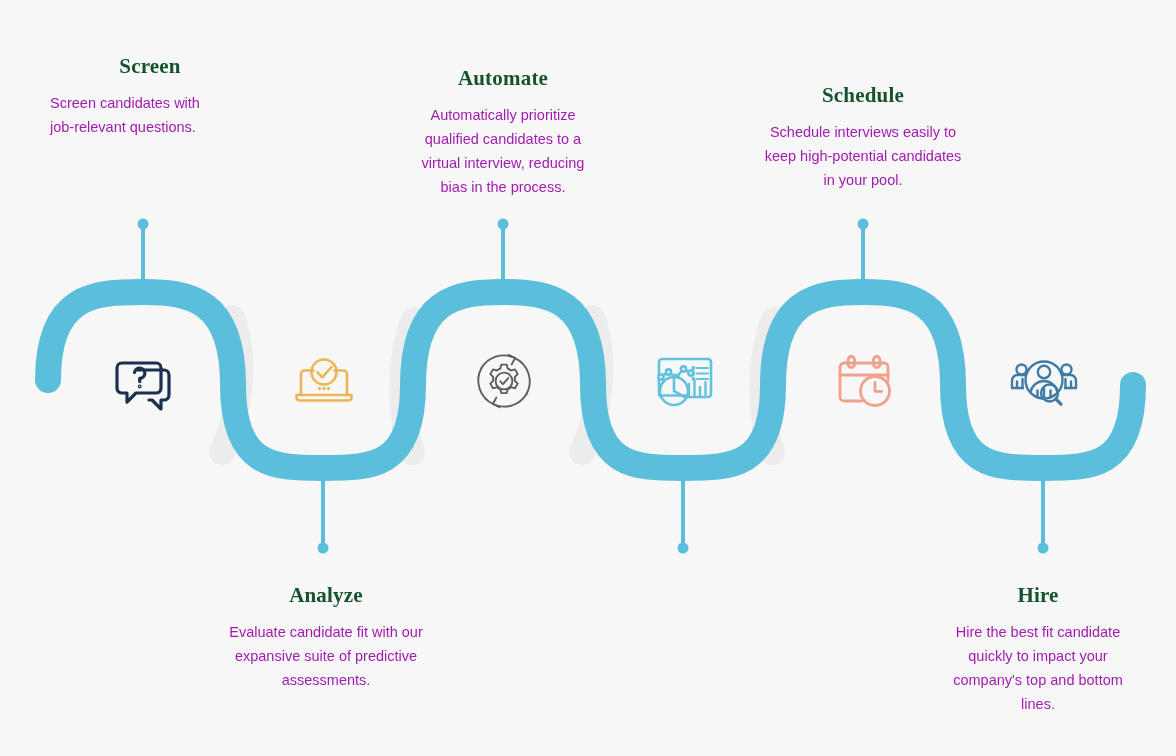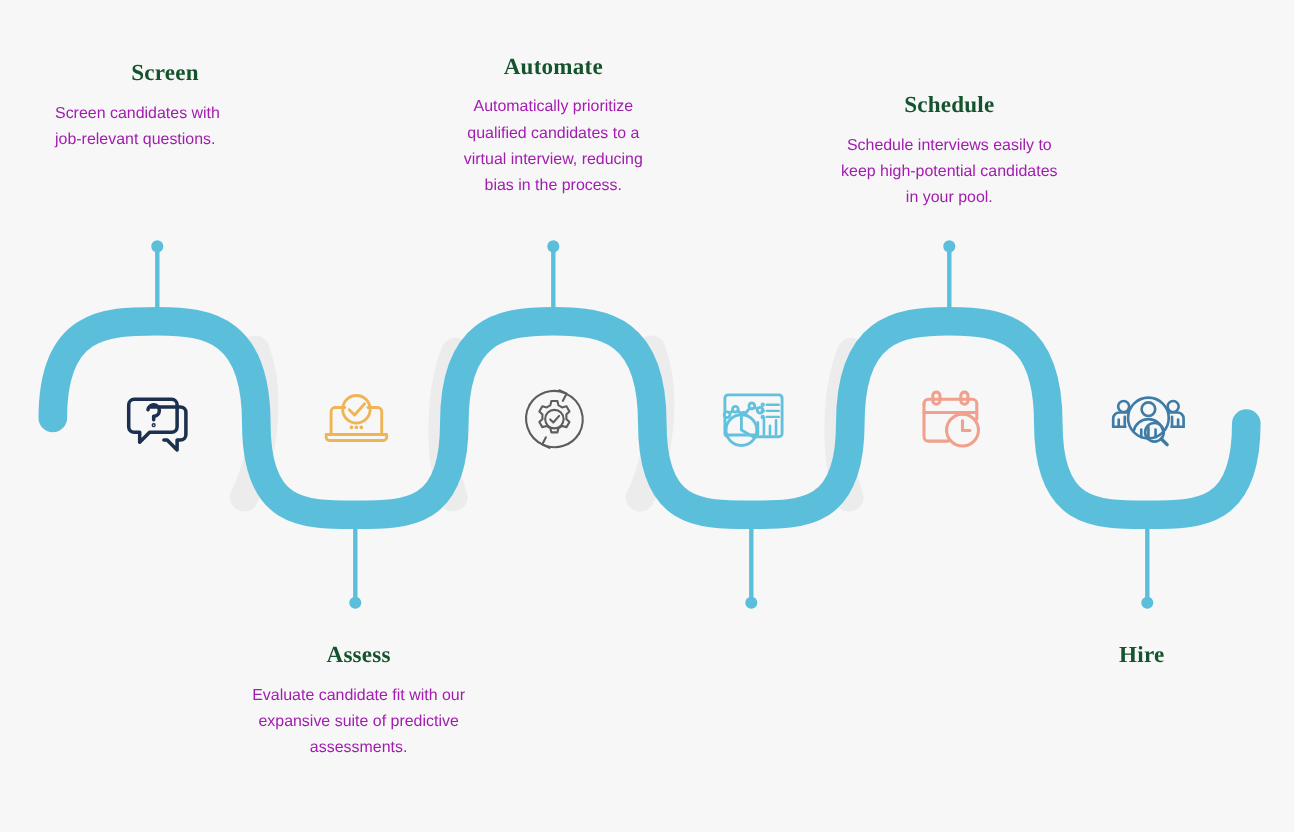--- a/index.html
+++ b/index.html
@@ -210,42 +210,46 @@
       </g>
     </svg>
   </div>
 
   <div class="step-text align-left-desc" style="left:50px; top:54px; width:200px;">
     <div class="step-title">Screen</div>
     <div class="step-desc">Screen candidates with
 job-relevant questions.</div>
   </div>
 
-  <div class="step-text align-center" style="left:398px; top:48px; width:210px;">
+  <div class="step-text align-center" style="left:398px; top:66px; width:210px;">
     <div class="step-title">Automate</div>
     <div class="step-desc">Automatically prioritize
 qualified candidates to a
 virtual interview, reducing
 bias in the process.</div>
   </div>
 
   <div class="step-text align-center" style="left:748px; top:54px; width:230px;margin-top:29px;">
     <div class="step-title">Schedule</div>
     <div class="step-desc">Schedule interviews easily to
 keep high-potential candidates
 in your pool.</div>
   </div>
 
   <div class="step-text align-center" style="left:206px; top:583px; width:240px;">
-    <div class="step-title">Assess</div>
+    <div class="step-title">Analyze</div>
     <div class="step-desc">Evaluate candidate fit with our
 expansive suite of predictive
 assessments.</div>
   </div>
 
   <div class="step-text align-center" style="left:578px; top:583px; width:210px;">
   </div>
 
   <div class="step-text align-center" style="left:932px; top:583px; width:212px;">
     <div class="step-title">Hire</div>
+    <div class="step-desc">Hire the best fit candidate
+quickly to impact your
+company's top and bottom
+lines.</div>
   </div>
 
 </div>
 
 </body></html>

